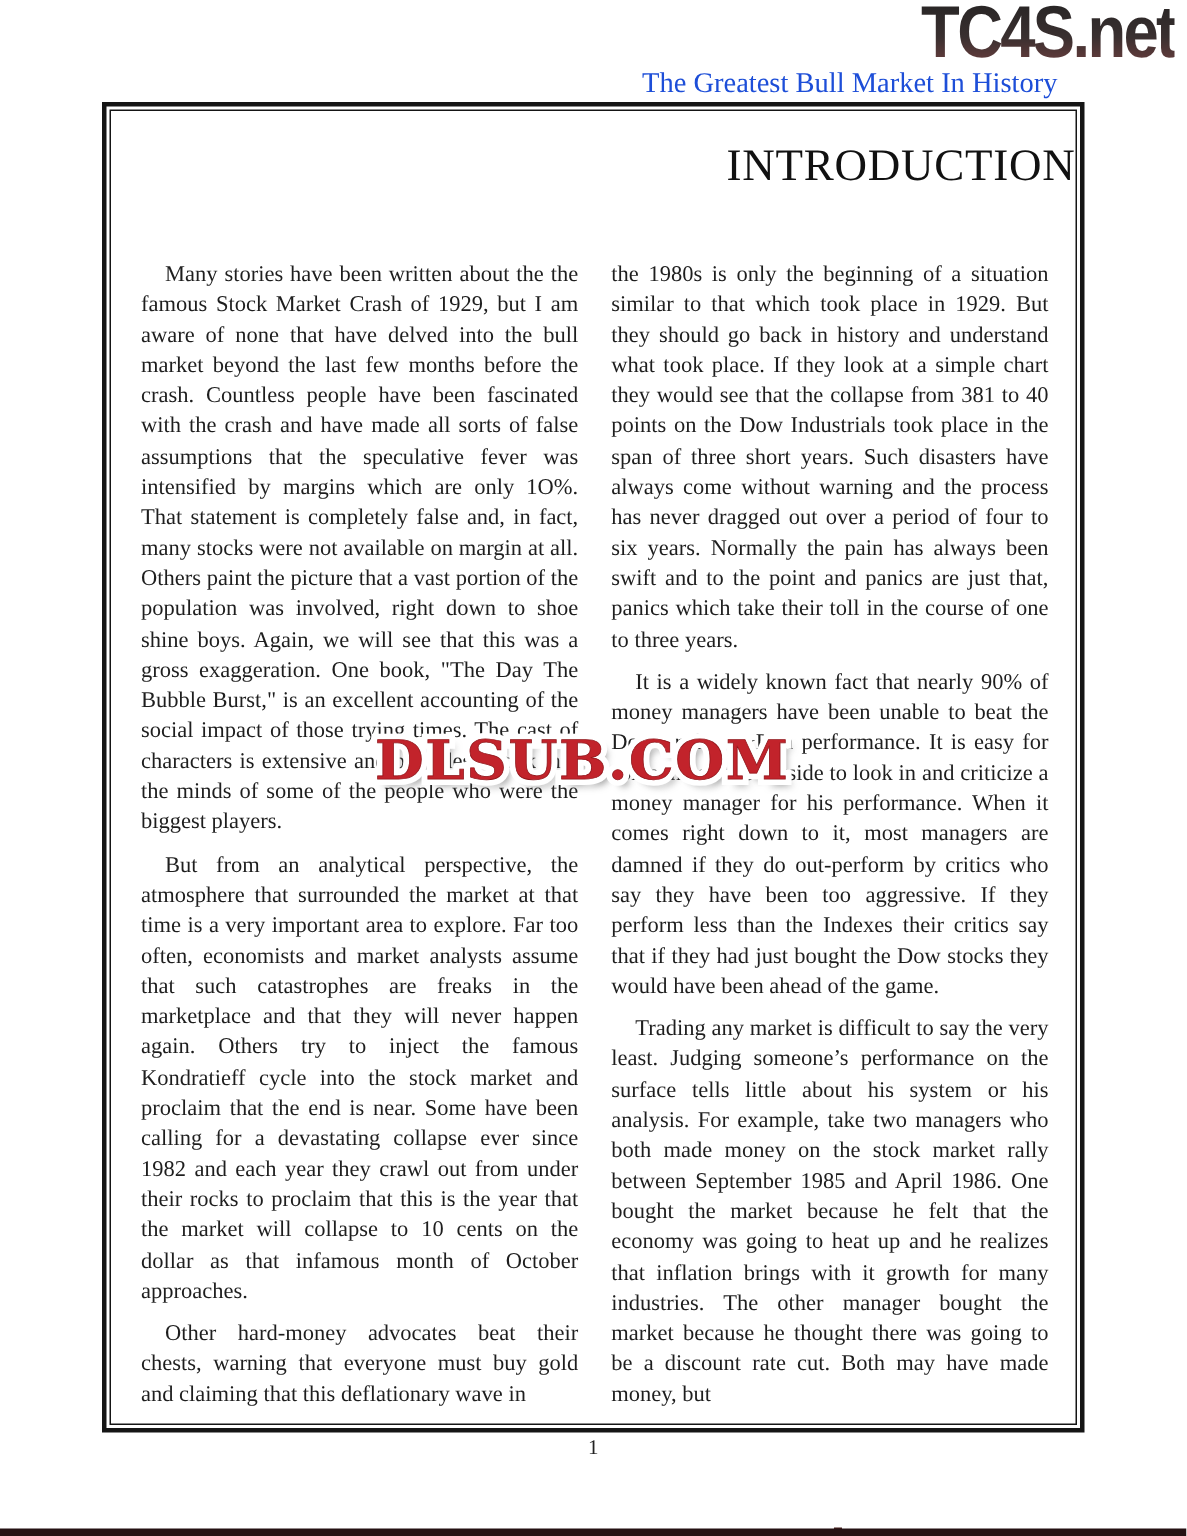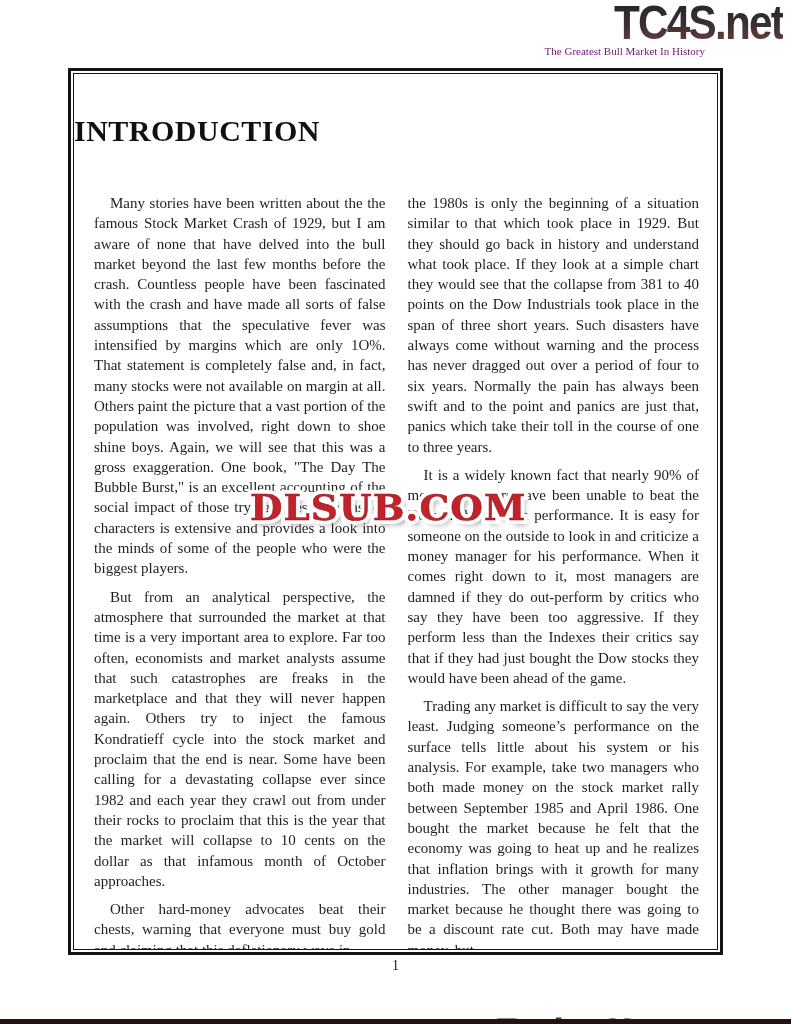--- a/index.html
+++ b/index.html
@@ -26,46 +26,46 @@
     background: linear-gradient(to bottom, #222222 0%, #3a3030 55%, #7a4242 100%);
     -webkit-background-clip: text;
     background-clip: text;
     color: transparent;
     white-space: nowrap;
   }
   .tagline {
     position: absolute;
     top: 45px;
     right: 86px;
-    font-size: 11px;
-    color: #701a75;
+    font-size: 19px;
+    color: #1d4ed8;
     white-space: nowrap;
   }
 
   
   .page-frame {
     position: absolute;
     left: 68px;
     top: 68px;
     width: 655px;
     height: 887px;
     border: 3px solid #151515;
     background: #ffffff;
   }
   .page-frame-inner {
     position: absolute;
     inset: 2px;
     border: 1px solid #151515;
     overflow: hidden;
   }
   .page-title {
-    margin-top: 40px;
-    text-align: left;
+    margin-top: 20px;
+    text-align: right;
     font-size: 30px;
-    font-weight: bold;
+    font-weight: normal;
     letter-spacing: 0.5px;
     color: #111111;
   }
   .columns {
     display: flex;
     gap: 22px;
     margin-top: 45px;
     padding: 0 18px 4px 20px;
     height: 772px;
     overflow: hidden;

